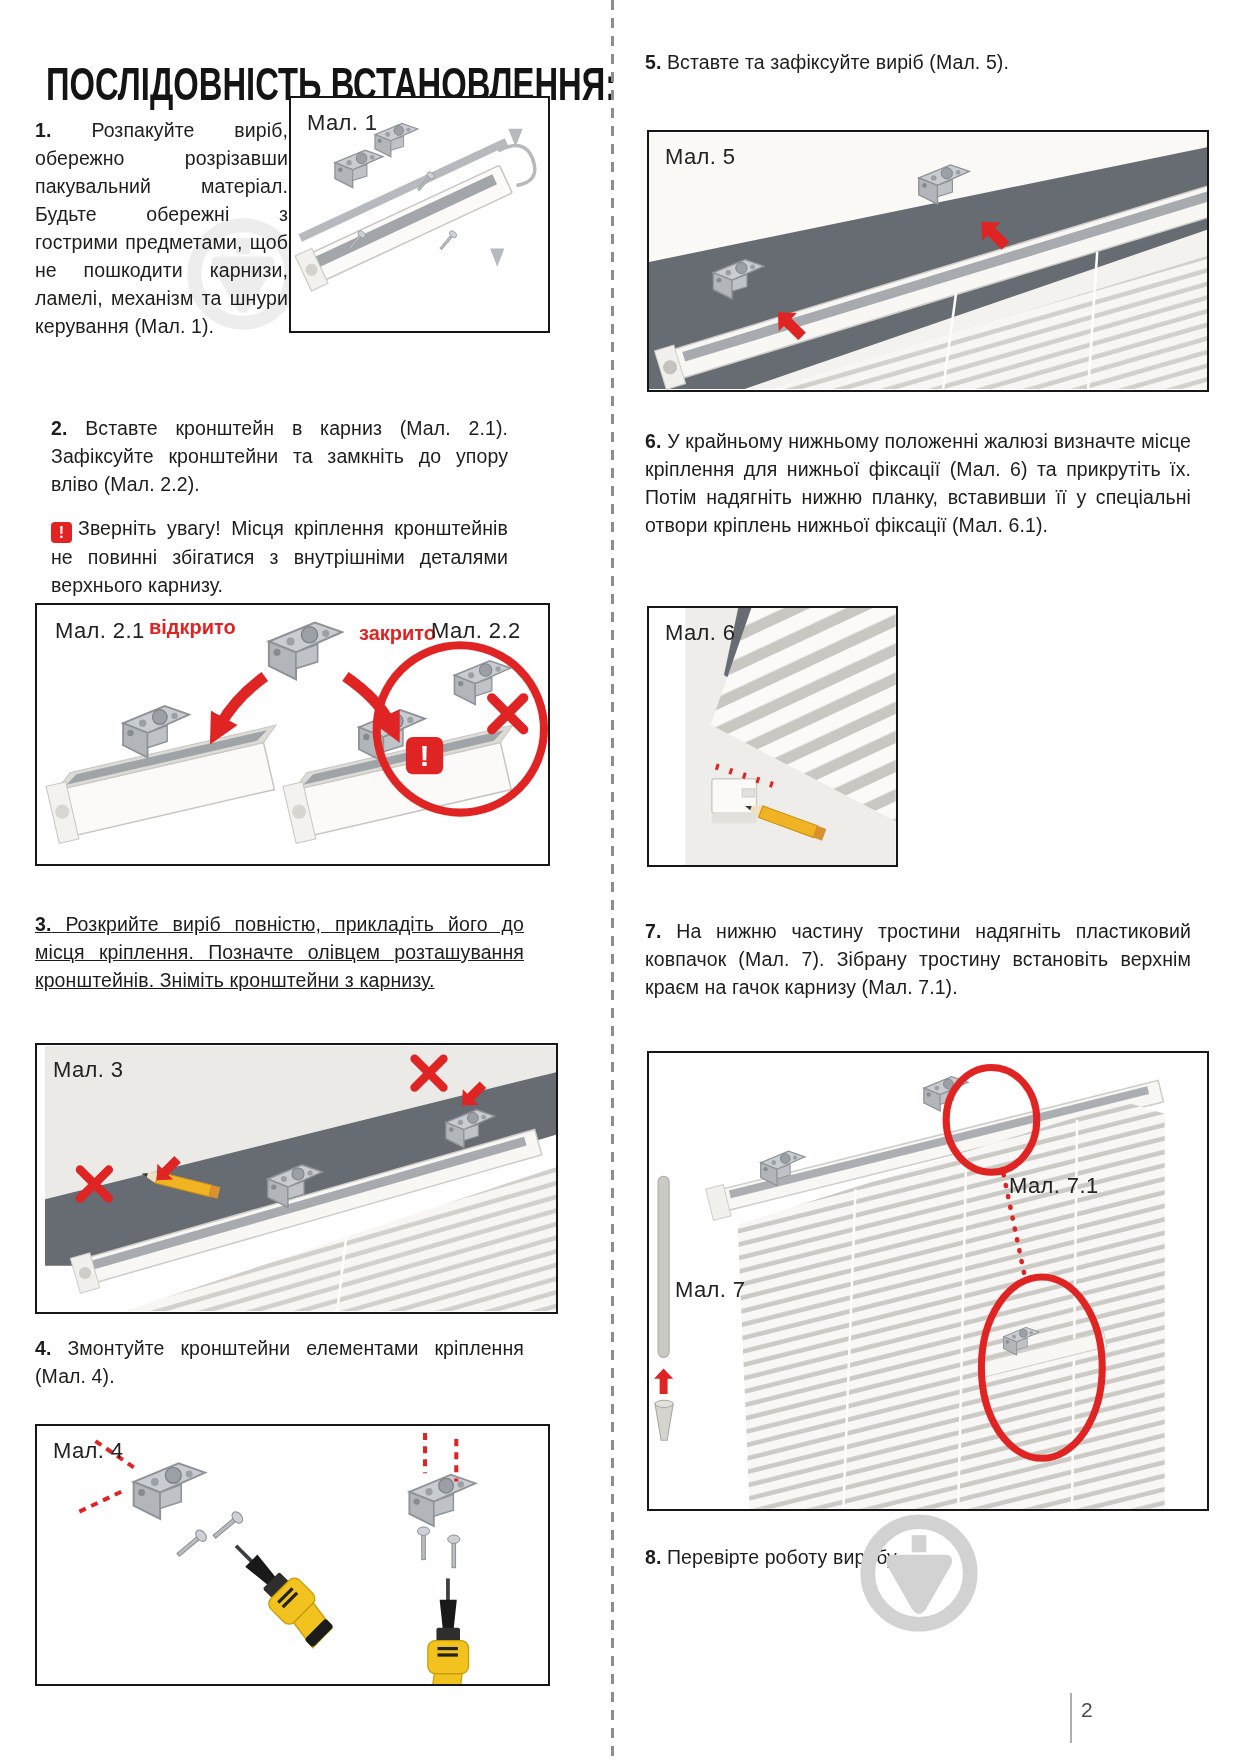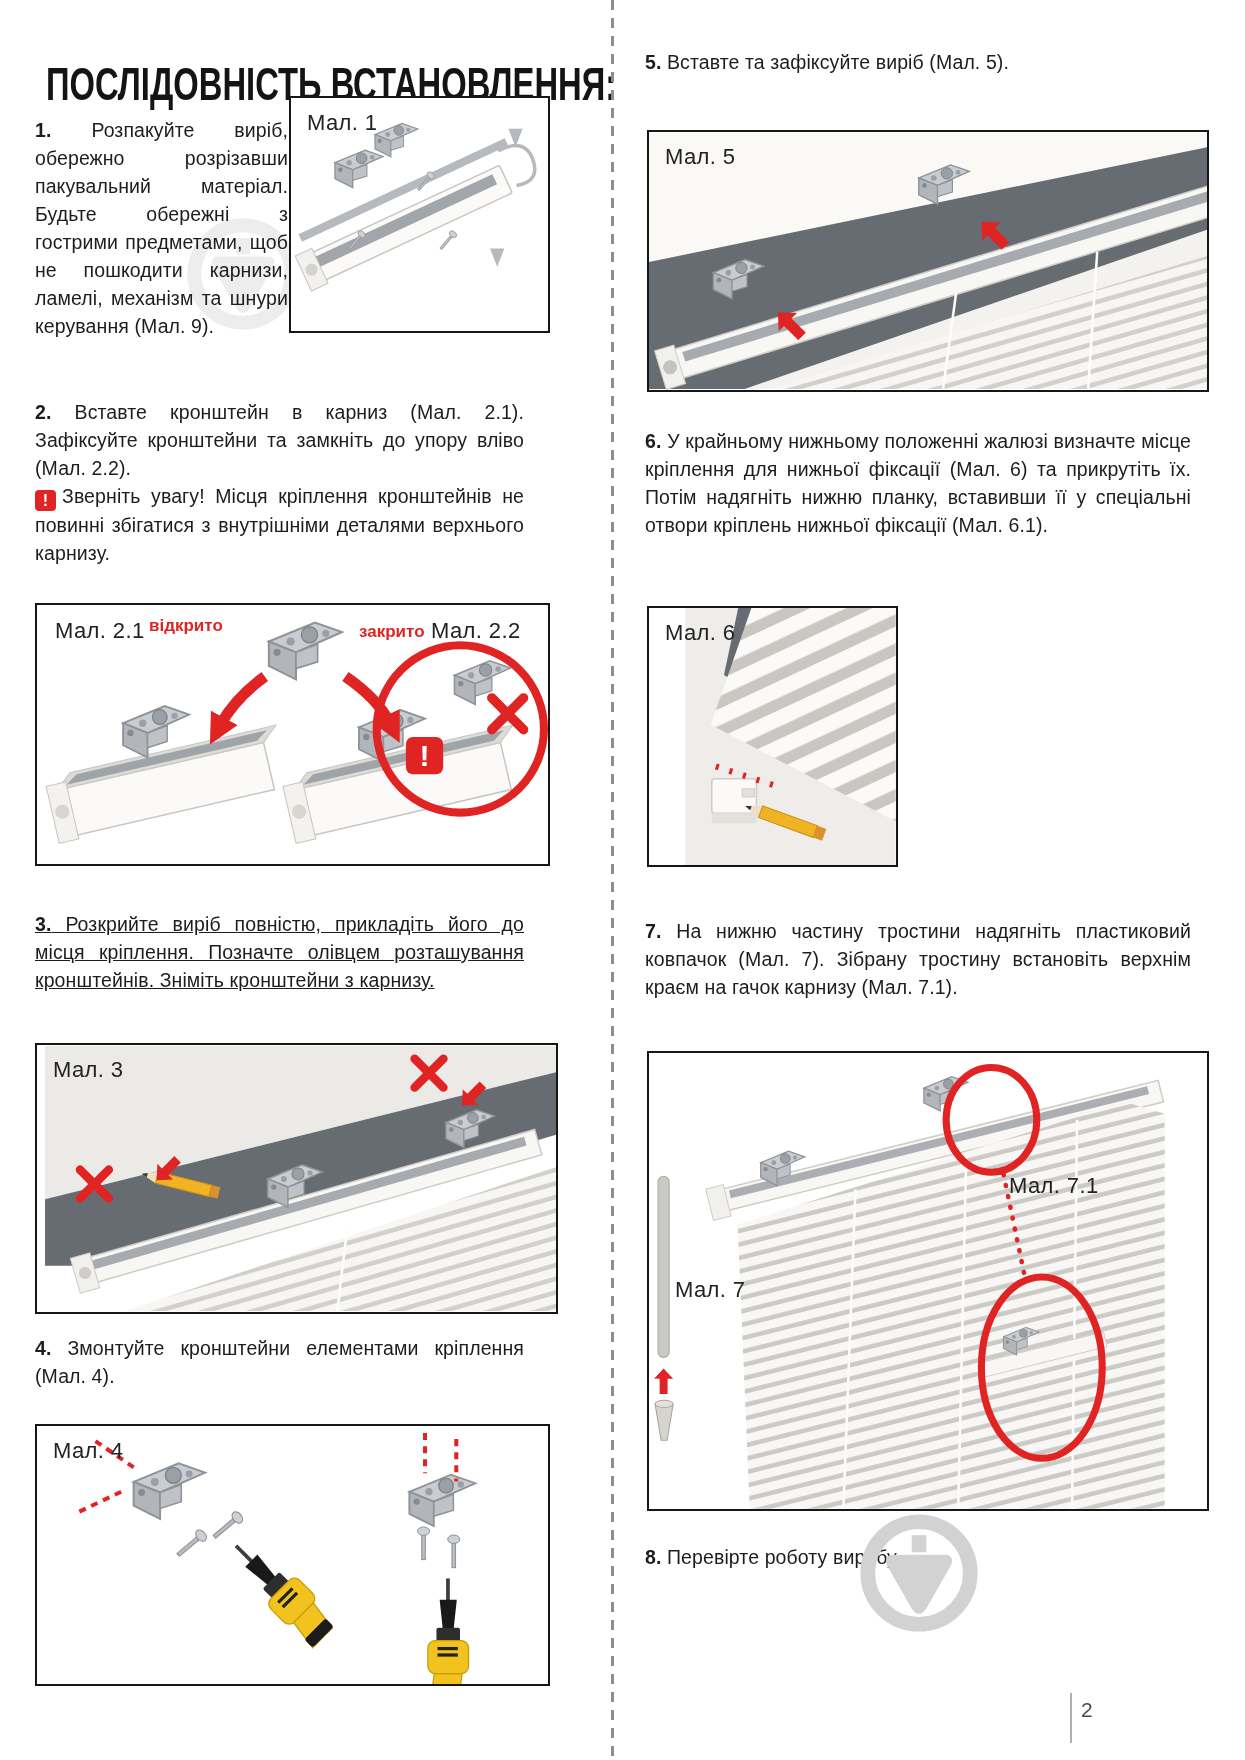--- a/index.html
+++ b/index.html
@@ -7,26 +7,26 @@
     --watermark-faint:#ededed; --recess-gray:#666c72; --rail-white:#f8f7f4;
     --bracket-gray:#c9cdd1; --drill-yellow:#f2c21e; --pencil-yellow:#f0b324;
   }
   html,body{margin:0;padding:0;background:#fff;}
   .page{position:relative;width:1245px;height:1760px;background:#fff;overflow:hidden;
         font-family:"Liberation Sans",sans-serif;color:var(--text-black);}
   .title{position:absolute;left:46px;top:30px;font-size:42px;font-weight:bold;white-space:nowrap;
          transform:scale(0.78,1.1);transform-origin:left top;color:#141414;letter-spacing:0px;}
   .step,.stepblock{position:absolute;margin:0;font-size:19.5px;line-height:28px;
          text-align:justify;letter-spacing:.1px;z-index:2;}
-  .stepblock p{margin:0;}
+  .stepblock p{margin:16px;}
   .num{font-weight:bold;}
   .figbox{position:absolute;border:2px solid #161616;background:#fff;overflow:hidden;z-index:2;}
   .figbox svg{display:block;width:100%;height:100%;}
   .figlabel{position:absolute;left:16px;top:12px;font-size:22px;color:#222;letter-spacing:.4px;z-index:3;}
-  .figword{position:absolute;font-size:17px;font-weight:bold;color:var(--accent-red);z-index:3;}
+  .figword{position:absolute;font-size:20px;font-weight:bold;color:var(--accent-red);z-index:3;}
   .divider{position:absolute;left:611px;top:0;bottom:0;width:3px;z-index:1;
         background:repeating-linear-gradient(to bottom,#8e8e8e 0 10px,transparent 10px 18px);}
   .warn-icon{display:inline-block;width:21px;height:21px;border-radius:4px;background:var(--accent-red);
         color:#fff;font-weight:bold;text-align:center;line-height:21px;font-size:16px;
         vertical-align:-3px;margin-right:6px;}
   .warn-title{font-weight:normal;}
   .wm{position:absolute;z-index:0;}
   .redstroke{stroke:var(--accent-red);}
   .redfill{fill:var(--accent-red);}
   #s1{left:35px;top:116px;width:253px;}
@@ -120,21 +120,21 @@
 <div class="page">
 
   <svg id="wmL" class="wm" viewBox="0 0 100 100">
       <use href="#symMark"></use>
     </svg>
 
   <div class="divider"></div>
 
   <h1 class="title">ПОСЛІДОВНІСТЬ ВСТАНОВЛЕННЯ:</h1>
 
-  <p class="step" id="s1"><span class="num">1.</span> <span>Розпакуйте виріб, обережно розрізавши пакувальний матеріал. Будьте обережні з гострими предметами, щоб не пошкодити карнизи, ламелі, механізм та шнури керування (Мал. 9).</span></p>
+  <p class="step" id="s1"><span class="num">1.</span> <span>Розпакуйте виріб, обережно розрізавши пакувальний матеріал. Будьте обережні з гострими предметами, щоб не пошкодити карнизи, ламелі, механізм та шнури керування (Мал. 1).</span></p>
 
   <div class="figbox" id="f1">
     <div class="figlabel">Мал. 1</div>
     <svg viewBox="0 0 253 229">
       <g transform="translate(8,8)">
         <g transform="rotate(-25 120 115)">
           <rect x="6" y="74" width="224" height="8" fill="#b6b9bd"></rect>
           <rect x="2" y="96" width="212" height="30" rx="2" fill="#fbfaf8" stroke="#c8c6c1" stroke-width="1.5"></rect>
           <rect x="12" y="101" width="192" height="11" fill="#a2a6aa"></rect>
           <rect x="-6" y="92" width="18" height="38" fill="#f2f1ed" stroke="#c8c6c1"></rect>

